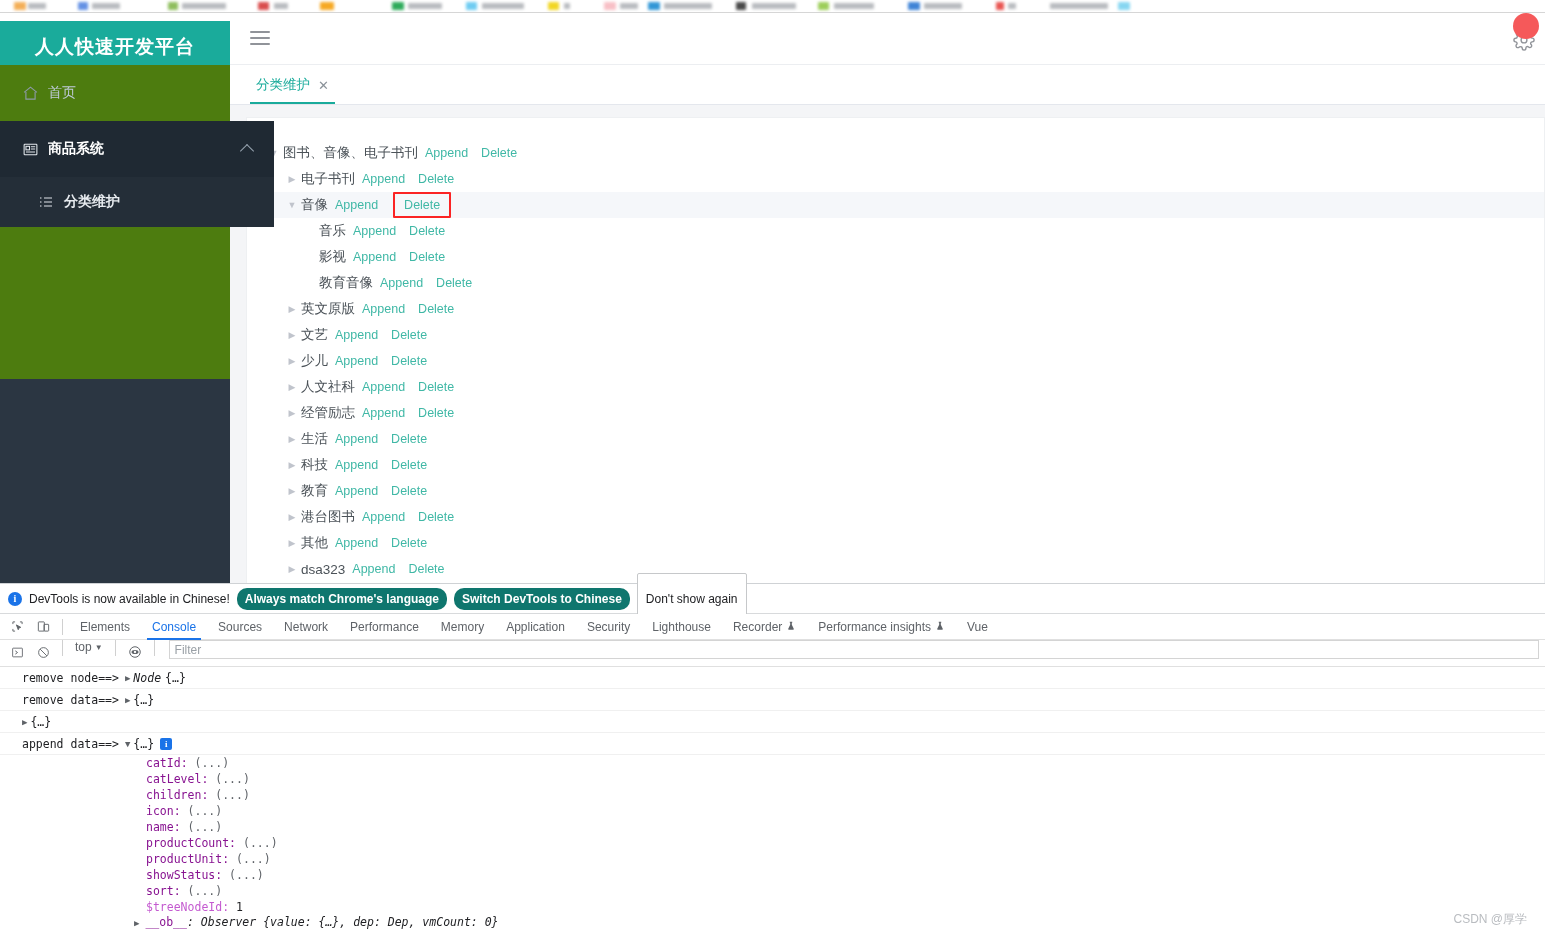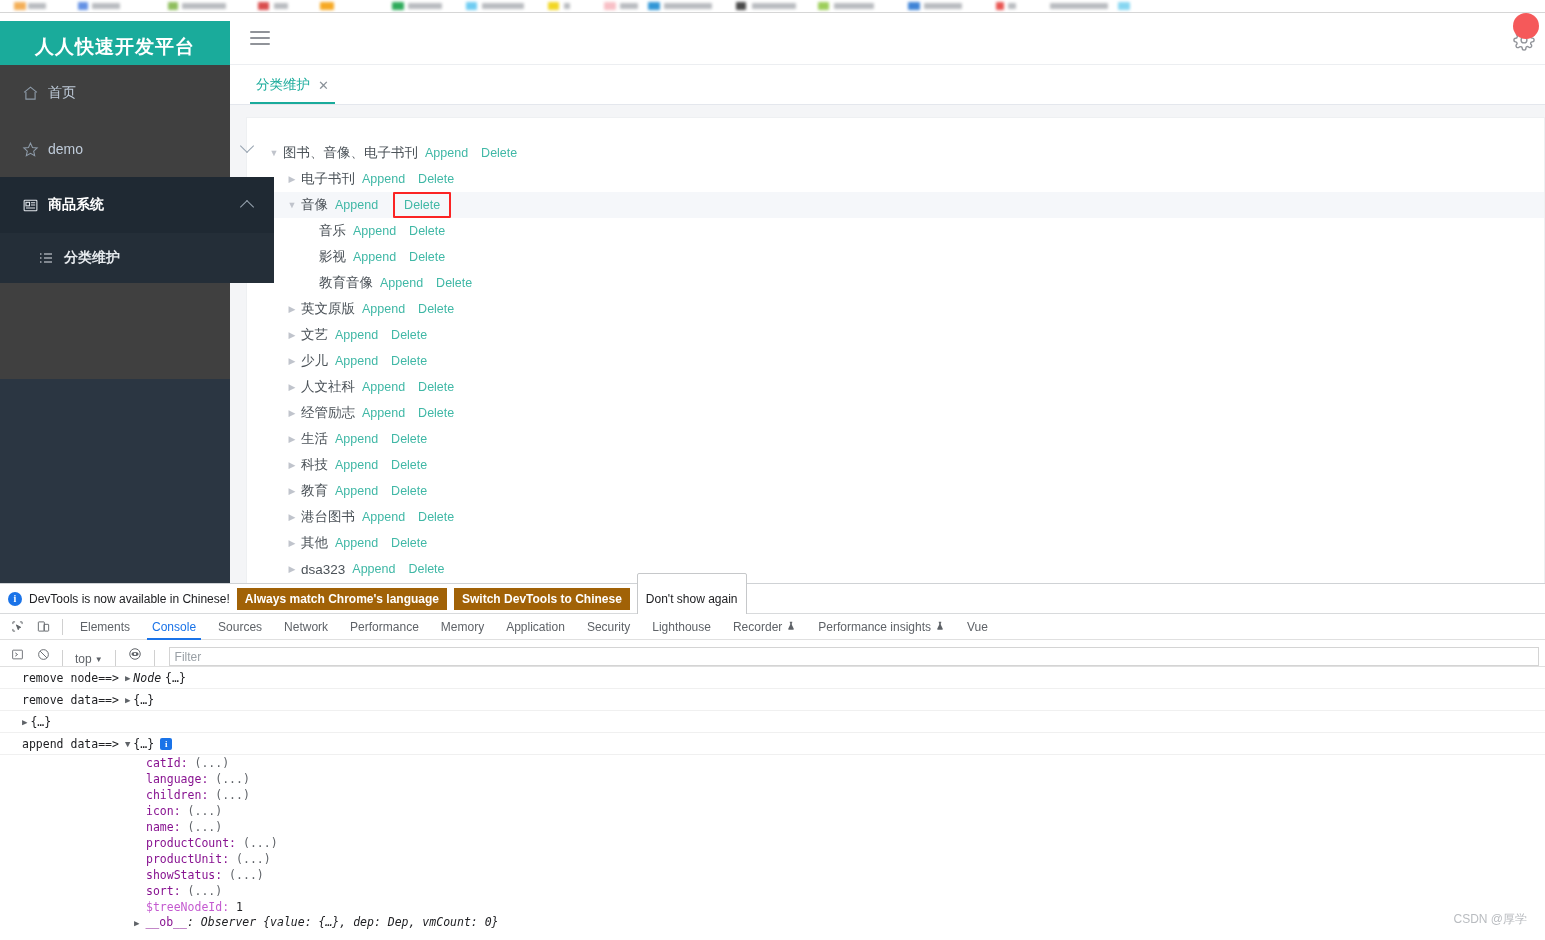--- a/index.html
+++ b/index.html
@@ -40,21 +40,21 @@
   .hamburger i { display: block; height: 2px; background: #909399; margin-bottom: 4px; border-radius: 1px; }
   .gear-wrap { position: absolute; right: 10px; top: 16px; width: 22px; height: 22px; cursor: pointer; }
   .notif-dot {
     position: absolute; right: -4px; top: -16px; width: 26px; height: 26px;
     border-radius: 50%; background: #f5595a;
   }
 
   
   .sidebar {
     position: absolute; top: 52px; left: 0; width: 274px; height: 518px;
-    background: #404040;
+    background: #4d7c0f;
   }
   .menu-item {
     position: relative; height: 56px; display: flex; align-items: center;
     padding-left: 22px; color: #bfcbd9; font-size: 14px; cursor: pointer;
   }
   .menu-item.active-parent { background: #1f2933; color: #fff; font-weight: 600; }
   .menu-item .mi-icon { width: 26px; display: inline-flex; align-items: center; color: #8d9aa8; }
   .menu-item .mi-label { flex: 1; }
   .chev {
     width: 10px; height: 10px; margin-right: 22px;
@@ -120,22 +120,22 @@
     background: #fff; border-top: 1px solid #cfd2d5; border-bottom: 1px solid #d8dadc;
     display: flex; align-items: center; padding-left: 8px; gap: 7px;
     font-size: 12px; color: #202124;
   }
   .info-circle {
     width: 14px; height: 14px; border-radius: 50%; background: #1a73e8; color: #fff;
     font-size: 10px; font-weight: 700; display: inline-flex; align-items: center; justify-content: center;
     font-family: "Liberation Serif", serif;
   }
   .btn-blue {
-    background: #a16207; color: #fff; border: none; font-size: 12px; font-weight: 700;
-    padding: 4px 8px; border-radius: 0; cursor: pointer; font-family: "Liberation Sans", sans-serif;
+    background: #0f766e; color: #fff; border: none; font-size: 12px; font-weight: 700;
+    padding: 4px 8px; border-radius: 10px; cursor: pointer; font-family: "Liberation Sans", sans-serif;
   }
   .btn-grey {
     background: #fff; color: #202124; border: 1px solid #c6c8ca; font-size: 12px;
     padding: 18px 8px; border-radius: 2px; cursor: pointer; font-family: "Liberation Sans", sans-serif;
   }
 
   
   .devtools {
     position: absolute; top: 614px; left: 0; width: 1545px; height: 326px; background: #fff;
   }
@@ -147,21 +147,21 @@
   .dt-sep { width: 1px; height: 16px; background: #d0d0d0; margin: 0 6px; }
   .dt-tab {
     padding: 0 11px; height: 26px; line-height: 26px; cursor: pointer; position: relative;
     display: inline-flex; align-items: center; gap: 4px; white-space: nowrap;
   }
   .dt-tab.selected { color: #1a73e8; }
   .dt-tab.selected::after {
     content: ""; position: absolute; left: 6px; right: 6px; bottom: 0; height: 2px; background: #1a73e8;
   }
   .dt-filterbar {
-    height: 27px; display: flex; align-items: flex-end; border-bottom: 1px solid #e0e0e0;
+    height: 27px; display: flex; align-items: flex-start; border-bottom: 1px solid #e0e0e0;
     padding-left: 4px; font-size: 12px; color: #5f6368;
   }
   .ctx-select { display: inline-flex; align-items: center; gap: 3px; padding: 0 6px; cursor: pointer; }
   .filter-input {
     border: 1px solid #d4d4d4; height: 19px; width: 1370px; margin-left: 8px;
     font-size: 12px; padding: 0 5px; color: #5f6368; outline: none;
     font-family: "Liberation Sans", sans-serif; background: #fff;
   }
   .filter-input::placeholder { color: #9aa0a6; }
 
@@ -256,29 +256,20 @@
     <div class="menu-item" style="position:relative;z-index:2">
       <span class="mi-icon">
         <svg width="17" height="17" viewBox="0 0 24 24" fill="none" stroke="currentColor" stroke-width="1.6">
           <path d="M3 10.5L12 3l9 7.5"></path>
             <path d="M5.5 10v10h13V10"></path>
         </svg>
       </span>
       <span class="mi-label">首页</span>
     </div>
 
-    <div class="menu-item" style="position:relative;z-index:2">
-      <span class="mi-icon">
-        <svg width="17" height="17" viewBox="0 0 24 24" fill="none" stroke="currentColor" stroke-width="1.5">
-          <polygon points="12,3 14.8,9.2 21.4,9.9 16.5,14.3 17.9,20.8 12,17.5 6.1,20.8 7.5,14.3 2.6,9.9 9.2,9.2"></polygon>
-        </svg>
-      </span>
-      <span class="mi-label">demo</span>
-      <span class="chev"></span>
-    </div>
 
 
     <div class="menu-item active-parent" style="position:relative;z-index:2">
       <span class="mi-icon" style="color:#e3e8ed">
         <svg width="17" height="17" viewBox="0 0 24 24" fill="none" stroke="currentColor" stroke-width="1.5">
           <rect x="3" y="4.5" width="18" height="15" rx="1"></rect>
           <rect x="5.6" y="7.5" width="5" height="5"></rect>
             <path d="M12.6 8.2h6M12.6 11.2h6M5.6 15.4h12.8"></path>
         </svg>
       </span>
@@ -535,21 +526,21 @@
         <span class="braces">{…}</span>
       </div>
       <div class="c-row">
         <span class="c-label">append data==&gt;</span>
         <span class="arw">▼</span>
         <span class="braces">{…}</span>
         <span class="info-badge">i</span>
       </div>
       <div class="props">
         <div class="prop-line"><span>catId</span>: <span class="pv">(...)</span></div>
-        <div class="prop-line"><span>language</span>: <span class="pv">(...)</span></div>
+        <div class="prop-line"><span>catLevel</span>: <span class="pv">(...)</span></div>
         <div class="prop-line"><span>children</span>: <span class="pv">(...)</span></div>
         <div class="prop-line"><span>icon</span>: <span class="pv">(...)</span></div>
         <div class="prop-line"><span>name</span>: <span class="pv">(...)</span></div>
         <div class="prop-line"><span>productCount</span>: <span class="pv">(...)</span></div>
         <div class="prop-line"><span>productUnit</span>: <span class="pv">(...)</span></div>
         <div class="prop-line"><span>showStatus</span>: <span class="pv">(...)</span></div>
         <div class="prop-line"><span>sort</span>: <span class="pv">(...)</span></div>
         <div class="prop-line light"><span>$treeNodeId</span>: <span class="pv">1</span></div>
       </div>
       <div class="ob-line"><span class="arw2">▶</span><span>__ob__</span><span class="ob-val">: Observer {value: {…}, dep: Dep, vmCount: 0}</span></div>

